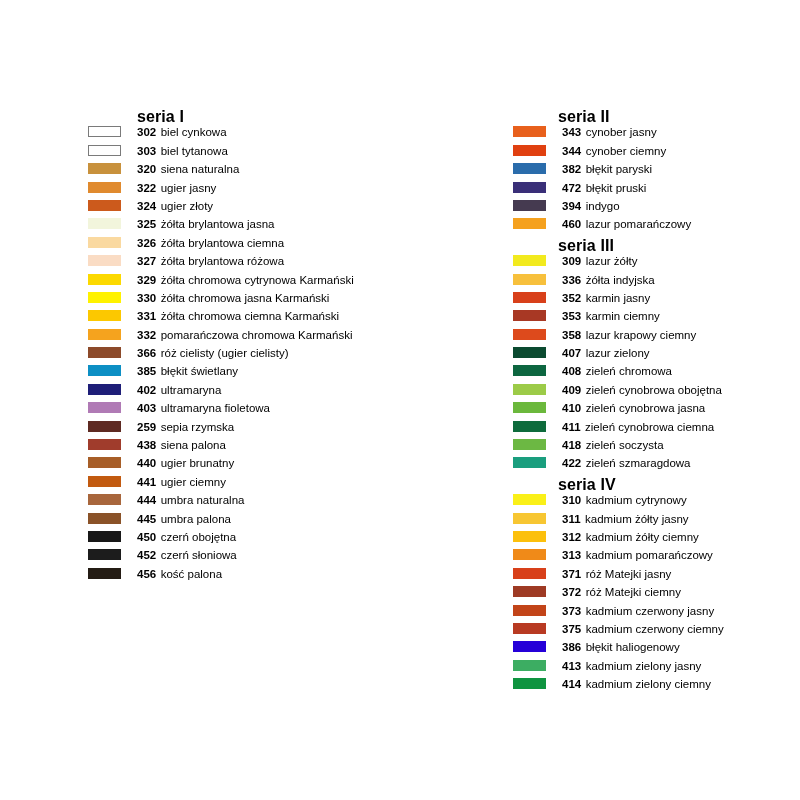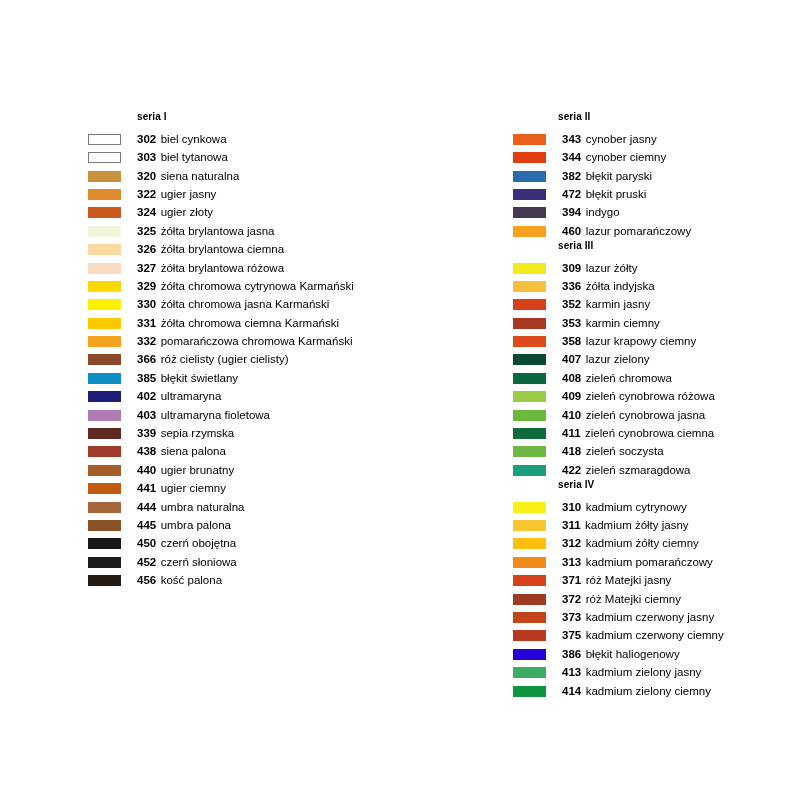--- a/index.html
+++ b/index.html
@@ -21,33 +21,33 @@
     height: 800px;
   }
   .column {
     position: absolute;
     top: 108px;
   }
   #column-left  { left: 88px;  width: 330px; }
   #column-right { left: 513px; width: 290px; }
 
   .series-header {
-    font-size: 10px;
+    font-size: 16px;
     font-weight: bold;
     letter-spacing: 0.1px;
     line-height: 18.4px;
     height: 18.4px;
     padding-left: 49px;
     white-space: nowrap;
   }
   #column-right .series-header { padding-left: 45px; }
 
   .swatch-row {
     display: flex;
-    align-items: flex-end;
+    align-items: flex-start;
     height: 18.4px;
     white-space: nowrap;
   }
   .swatch {
     width: 33px;
     height: 11px;
     flex: 0 0 auto;
     box-sizing: border-box;
   }
   .swatch.bordered {
@@ -146,21 +146,21 @@
         <span class="code">402</span>
         <span class="pname">ultramaryna</span>
       </div>
       <div class="swatch-row">
         <span class="swatch" style="background: rgb(176, 122, 181);"></span>
         <span class="code">403</span>
         <span class="pname">ultramaryna fioletowa</span>
       </div>
       <div class="swatch-row">
         <span class="swatch" style="background: rgb(94, 42, 34);"></span>
-        <span class="code">339</span>
+        <span class="code">259</span>
         <span class="pname">sepia rzymska</span>
       </div>
       <div class="swatch-row">
         <span class="swatch" style="background: rgb(160, 60, 44);"></span>
         <span class="code">438</span>
         <span class="pname">siena palona</span>
       </div>
       <div class="swatch-row">
         <span class="swatch" style="background: rgb(167, 94, 40);"></span>
         <span class="code">440</span>
@@ -261,21 +261,21 @@
         <span class="pname">lazur zielony</span>
       </div>
       <div class="swatch-row">
         <span class="swatch" style="background: rgb(13, 102, 64);"></span>
         <span class="code">408</span>
         <span class="pname">zieleń chromowa</span>
       </div>
       <div class="swatch-row">
         <span class="swatch" style="background: rgb(156, 203, 72);"></span>
         <span class="code">409</span>
-        <span class="pname">zieleń cynobrowa różowa</span>
+        <span class="pname">zieleń cynobrowa obojętna</span>
       </div>
       <div class="swatch-row">
         <span class="swatch" style="background: rgb(107, 184, 60);"></span>
         <span class="code">410</span>
         <span class="pname">zieleń cynobrowa jasna</span>
       </div>
       <div class="swatch-row">
         <span class="swatch" style="background: rgb(14, 107, 60);"></span>
         <span class="code">411</span>
         <span class="pname">zieleń cynobrowa ciemna</span>

